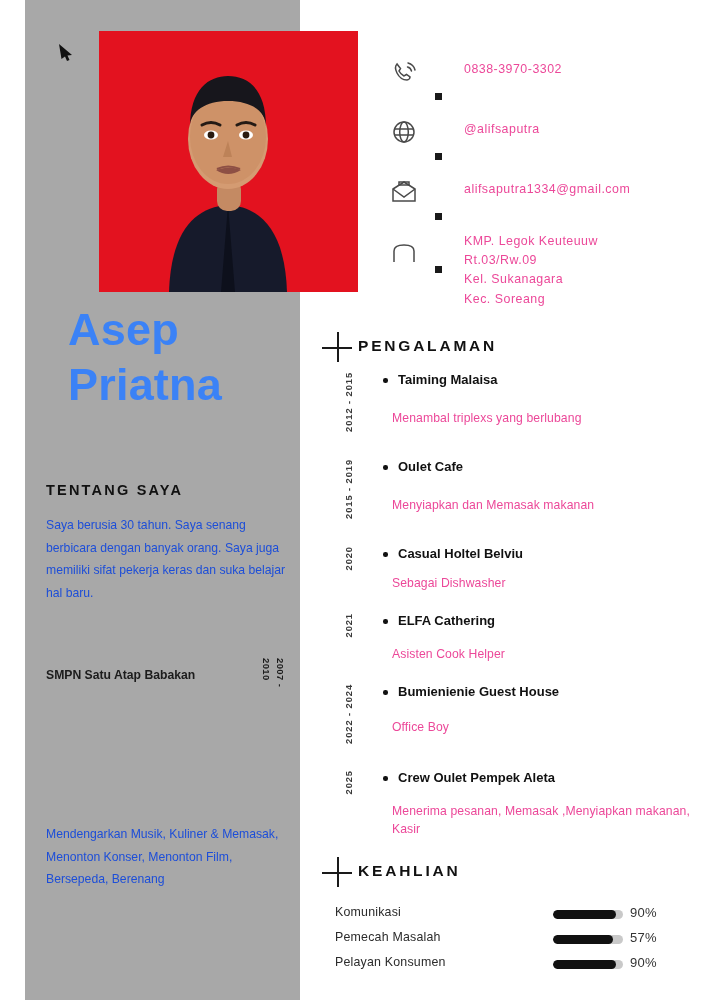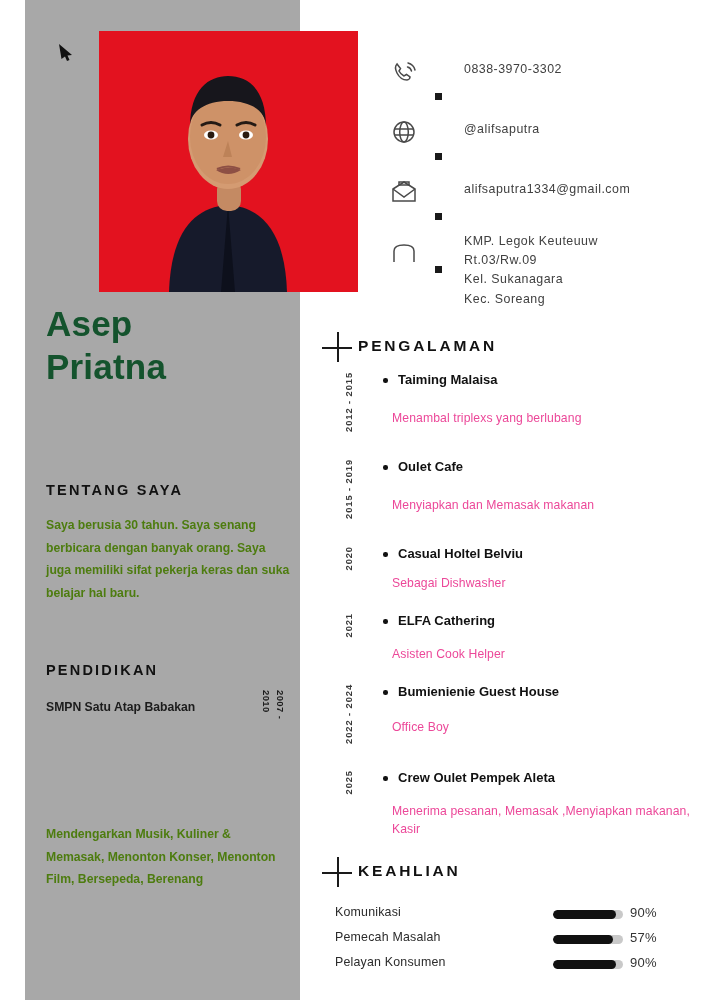--- a/index.html
+++ b/index.html
@@ -23,31 +23,32 @@
   
   .photo {
     position: absolute; left: 99px; top: 31px; width: 259px; height: 261px;
     background: #e3121f; overflow: hidden;
   }
   .photo svg { display: block; width: 100%; height: 100%; }
 
   
   .name-block { position: absolute; left: 46px; top: 303px; width: 250px; }
   .name-line {
-    font-size: 35px; font-weight: bold; color: #14532d; line-height: 1.22;
+    font-size: 45px; font-weight: bold; color: #3b82f6; line-height: 1.22;
     letter-spacing: 0.2px;
+    margin-left: 22px;
   }
 
   
   .l-sec { position: absolute; left: 46px; width: 246px; }
   .l-head {
     font-size: 14.5px; font-weight: bold; color: #111;
     letter-spacing: 2.2px; margin-bottom: 16px;
   }
-  .l-body { font-size: 12.2px; font-weight: bold; color: #4d7c0f; line-height: 1.85; }
+  .l-body { font-size: 12.2px; font-weight: normal; color: #1d4ed8; line-height: 1.85; }
 
   .edu-row { position: relative; height: 52px; }
   .edu-name {
     position: absolute; left: 0; top: 6px; font-size: 12.2px;
     font-weight: bold; color: #1c1c1c;
   }
   .edu-years {
     position: absolute; left: 182px; top: -4px; width: 60px; height: 52px;
   }
   .edu-year {
@@ -65,21 +66,21 @@
     position: absolute; left: 0; top: 4px; width: 32px; height: 32px;
     color: #4a4a4a;
   }
   .c-icon svg { display: block; width: 100%; height: 100%; }
   .c-sq {
     position: absolute; left: 47px; top: 41px; width: 7px; height: 7px;
     background: #1a1a1a;
   }
   .c-text {
     position: absolute; left: 76px; top: 8px; font-size: 12.4px;
-    color: #404040; letter-spacing: 0.5px; line-height: 1.55;
+    color: #ec4899; letter-spacing: 0.5px; line-height: 1.55;
     white-space: pre-line;
   }
 
   
   .r-sec-head { position: absolute; }
   .plus-mark { position: absolute; left: 0; top: 0; width: 30px; height: 30px; }
   .plus-mark .h { position: absolute; left: 0; top: 15px; width: 30px; height: 1.6px; background: #1a1a1a; }
   .plus-mark .v { position: absolute; left: 15px; top: 0; width: 1.6px; height: 30px; background: #1a1a1a; }
   .r-head-txt {
     position: absolute; left: 36px; top: 5px; font-size: 15.5px;
@@ -165,21 +166,20 @@
     <div class="name-line">Asep</div>
     <div class="name-line">Priatna</div>
   </div>
 
   <div class="l-sec" style="top:482px;">
     <div class="l-head">TENTANG SAYA</div>
     <div class="l-body">Saya berusia 30 tahun. Saya senang berbicara dengan banyak orang. Saya juga memiliki sifat pekerja keras dan suka belajar hal baru.</div>
   </div>
 
   <div class="l-sec" style="top:662px;">
-    <div class="l-head">PENDIDIKAN</div>
     <div class="edu-row">
       <div class="edu-name">SMPN Satu Atap Babakan</div>
       <div class="edu-years">
         <div class="edu-year y1">2007 -</div>
         <div class="edu-year y2">2010</div>
       </div>
     </div>
   </div>
 
   <div class="l-sec" style="top:823px;">

